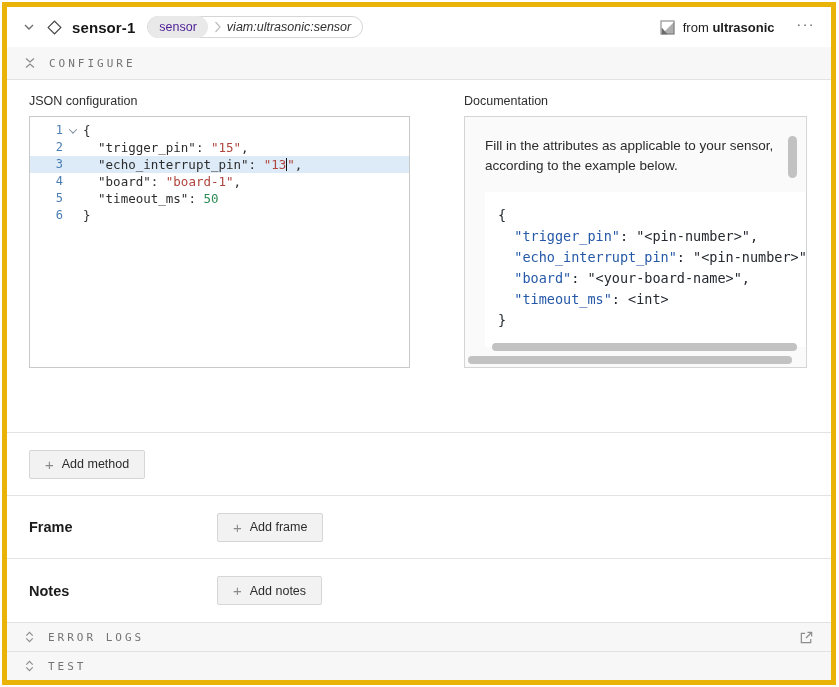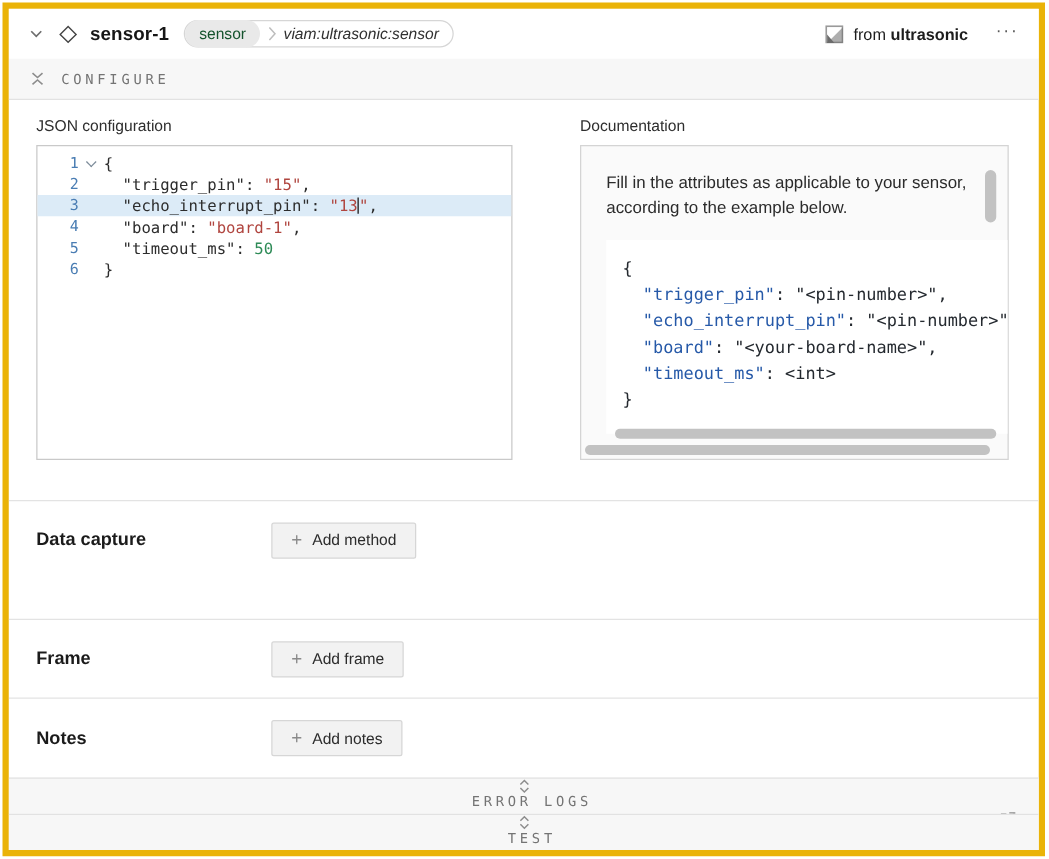--- a/index.html
+++ b/index.html
@@ -8,33 +8,33 @@
           border: 5px solid #eab308; background: #fff; display: flex; flex-direction: column; overflow: hidden; }
 
   
   .hdr { height: 40px; flex: none; display: flex; align-items: center; padding: 0 14px 0 16px; background:#fff; }
   .hdr .chev { color:#6f6f6f; display:flex; }
   .hdr .diamond { margin: 0 10px 0 12px; display:flex; }
   .hdr-title { font-size: 15px; font-weight: bold; color:#161616; letter-spacing:.1px; }
   .badge { margin-left: 12px; height: 22px; display:flex; align-items:center;
            border:1px solid #d6d6d6; border-radius: 11px; padding-right: 11px; background:#fff; }
   .badge-type { height: 22px; display:flex; align-items:center; padding: 0 11px; background:#e9e9e9;
-                border-radius: 11px; font-size: 12.5px; color:#14532d; }
+                border-radius: 11px; font-size: 12.5px; color:#4c1d95; }
   .badge-sep { margin: 0 5px 0 6px; display:flex; color:#bdbdbd; }
   .badge-model { font-size: 12.5px; color:#303030;font-style:italic; }
   .hdr-right { margin-left:auto; display:flex; align-items:center; }
   .module-link { display:flex; align-items:center; gap:8px; font-size:13px; color:#1d1d1d; cursor:pointer; }
   .module-link b { font-weight:bold; }
   .dots-btn { margin-left: 20px; color:#5a5a5a; font-size: 14px; letter-spacing: 1.5px; line-height: 10px; padding: 2px 2px 8px; cursor:pointer; }
 
   
   .secbar { flex:none; display:flex; align-items:center; padding: 0 17px; background:#f7f7f7;
             border-top: 1px solid #e2e2e2; }
   .secbar.cfg { height: 33px; border-bottom: 1px solid #e2e2e2; border-top: none; }
-  .secbar.h29 { height: 29px; flex-direction: column; }
+  .secbar.h29 { height: 29px; }
   .sec-label { margin-left: 13px; font-family: "DejaVu Sans Mono", monospace; font-size: 11px;
                letter-spacing: 3px; color: #747474; }
   .sec-ico { color:#8d8d8d; display:flex; }
   .sec-right { margin-left:auto; color:#8d8d8d; display:flex; cursor:pointer; }
 
   
   .content { flex: 1 1 auto; display:flex; gap: 17px; padding: 14px 24px 0 22px; overflow:hidden; }
   .col-label { font-size: 12.5px; color:#2e2e2e; margin-bottom: 8px; }
   .left-col { width: 381px; flex:none; }
   .right-col { flex: 1 1 auto; min-width: 0; padding-left: 37px; }
@@ -67,21 +67,21 @@
   .doc-plain { color: #24292f; }
   .sb-v { position:absolute; right: 9px; top: 19px; width: 9px; height: 42px; background:#c2c2c2; border-radius: 5px; }
   .sb-h1 { position:absolute; left: 27px; bottom: 16px; height: 8px; width: 305px; background:#c2c2c2; border-radius: 4px; }
   .sb-h2 { position:absolute; left: 3px; bottom: 3px; height: 8px; width: 324px; background:#c2c2c2; border-radius: 4px; }
 
   
   .attr-row { flex:none; display:flex; align-items:center; border-top: 1px solid #e3e3e3; padding-left: 22px; }
   .attr-row .lbl { width: 188px; flex:none; font-size: 14.5px; font-weight: 600; color:#1b1b1b; }
   .row-depends { height: 62px; }
   .row-capture { height: 63px; }
-  .row-frame { height: 63px; margin-top: 32px; }
+  .row-frame { height: 63px; }
   .row-notes { height: 64px; }
 
   .select { width: 203px; height: 30px; border: 1px solid #ccc; background:#fff; display:flex;
             align-items:center; padding: 0 10px 0 11px; cursor:pointer; }
   .select .ph { font-size: 13px; color:#9a9a9a; }
   .select .sel-chev { margin-left:auto; color:#8a8a8a; display:flex; }
 
   .add-btn { height: 29px; display:inline-flex; align-items:center; background:#f2f2f2;
              border: 1px solid #d6d6d6; border-radius: 2px; padding: 0 15px; cursor:pointer; }
   .add-btn .plus { color:#8a8a8a; font-size: 15px; font-weight: 400; margin-right: 8px; line-height: 1; }
@@ -182,21 +182,20 @@
         <div class="doc-code"><div><span class="doc-plain">{</span></div><div><span class="doc-plain">  </span><span class="doc-key">"trigger_pin"</span><span class="doc-plain">: "&lt;pin-number&gt;",</span></div><div><span class="doc-plain">  </span><span class="doc-key">"echo_interrupt_pin"</span><span class="doc-plain">: "&lt;pin-number&gt;"</span></div><div><span class="doc-plain">  </span><span class="doc-key">"board"</span><span class="doc-plain">: "&lt;your-board-name&gt;",</span></div><div><span class="doc-plain">  </span><span class="doc-key">"timeout_ms"</span><span class="doc-plain">: &lt;int&gt;</span></div><div><span class="doc-plain">}</span></div></div>
         <div class="sb-v"></div>
         <div class="sb-h1"></div>
         <div class="sb-h2"></div>
       </div>
     </div>
   </div>
 
 
   <div class="attr-row row-capture">
-    <span class="lbl">Data capture</span>
     <button class="add-btn">
       <span class="plus">+</span>
       <span class="bl">Add method</span>
     </button>
   </div>
 
   <div class="attr-row row-frame">
     <span class="lbl">Frame</span>
     <button class="add-btn">
       <span class="plus">+</span>

